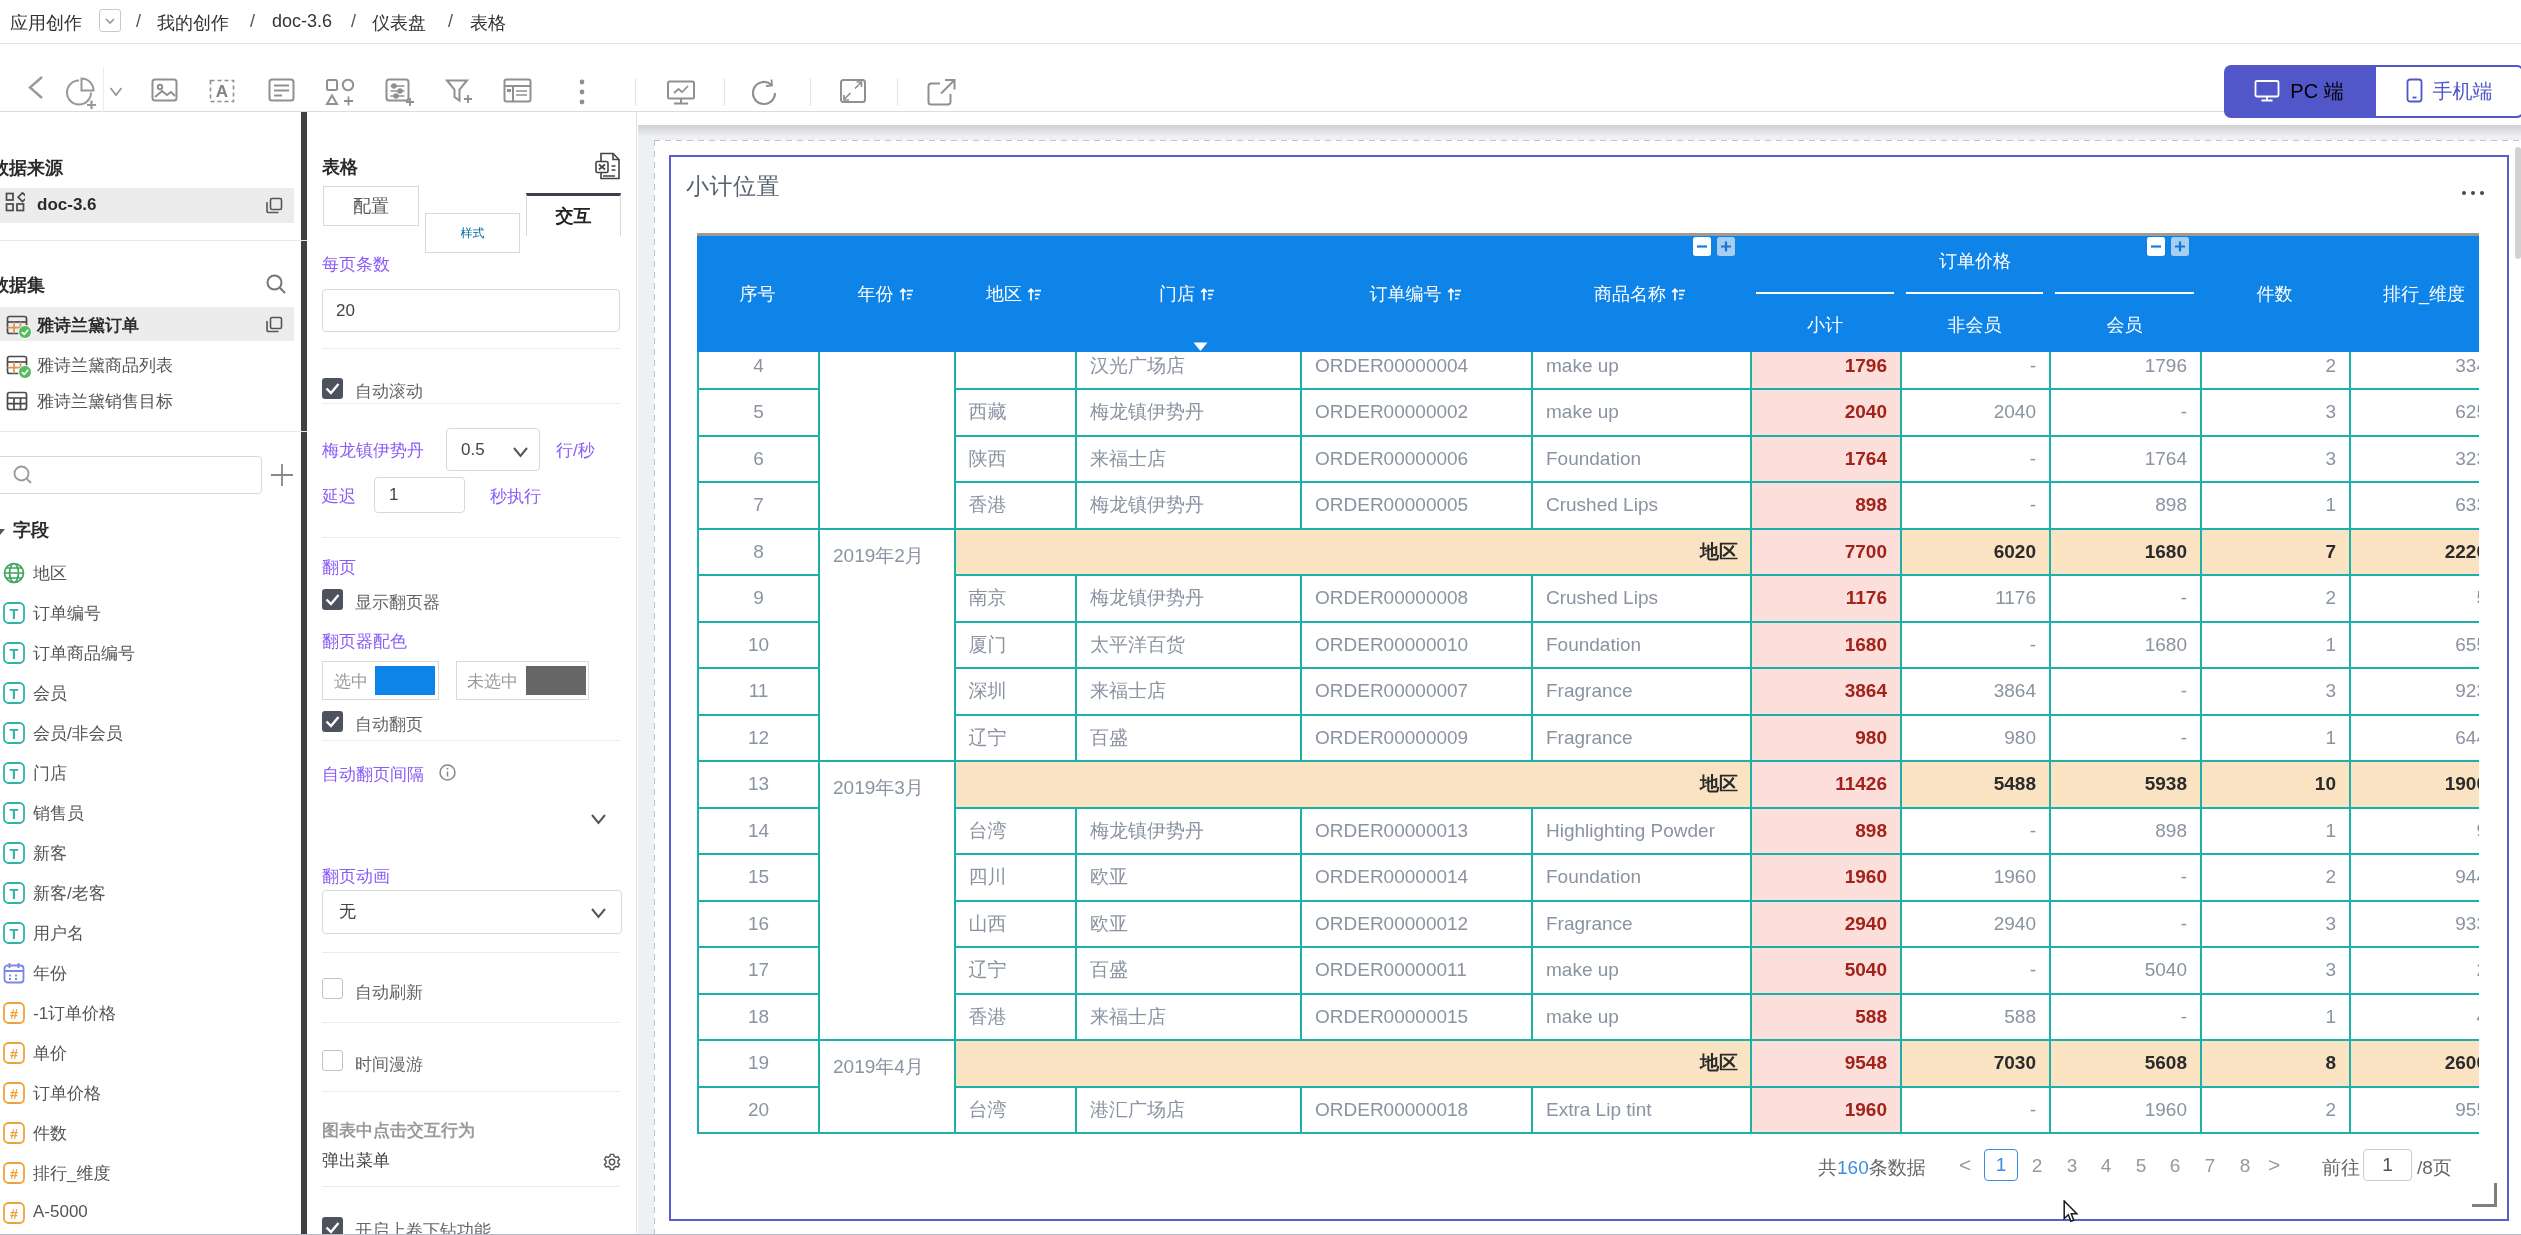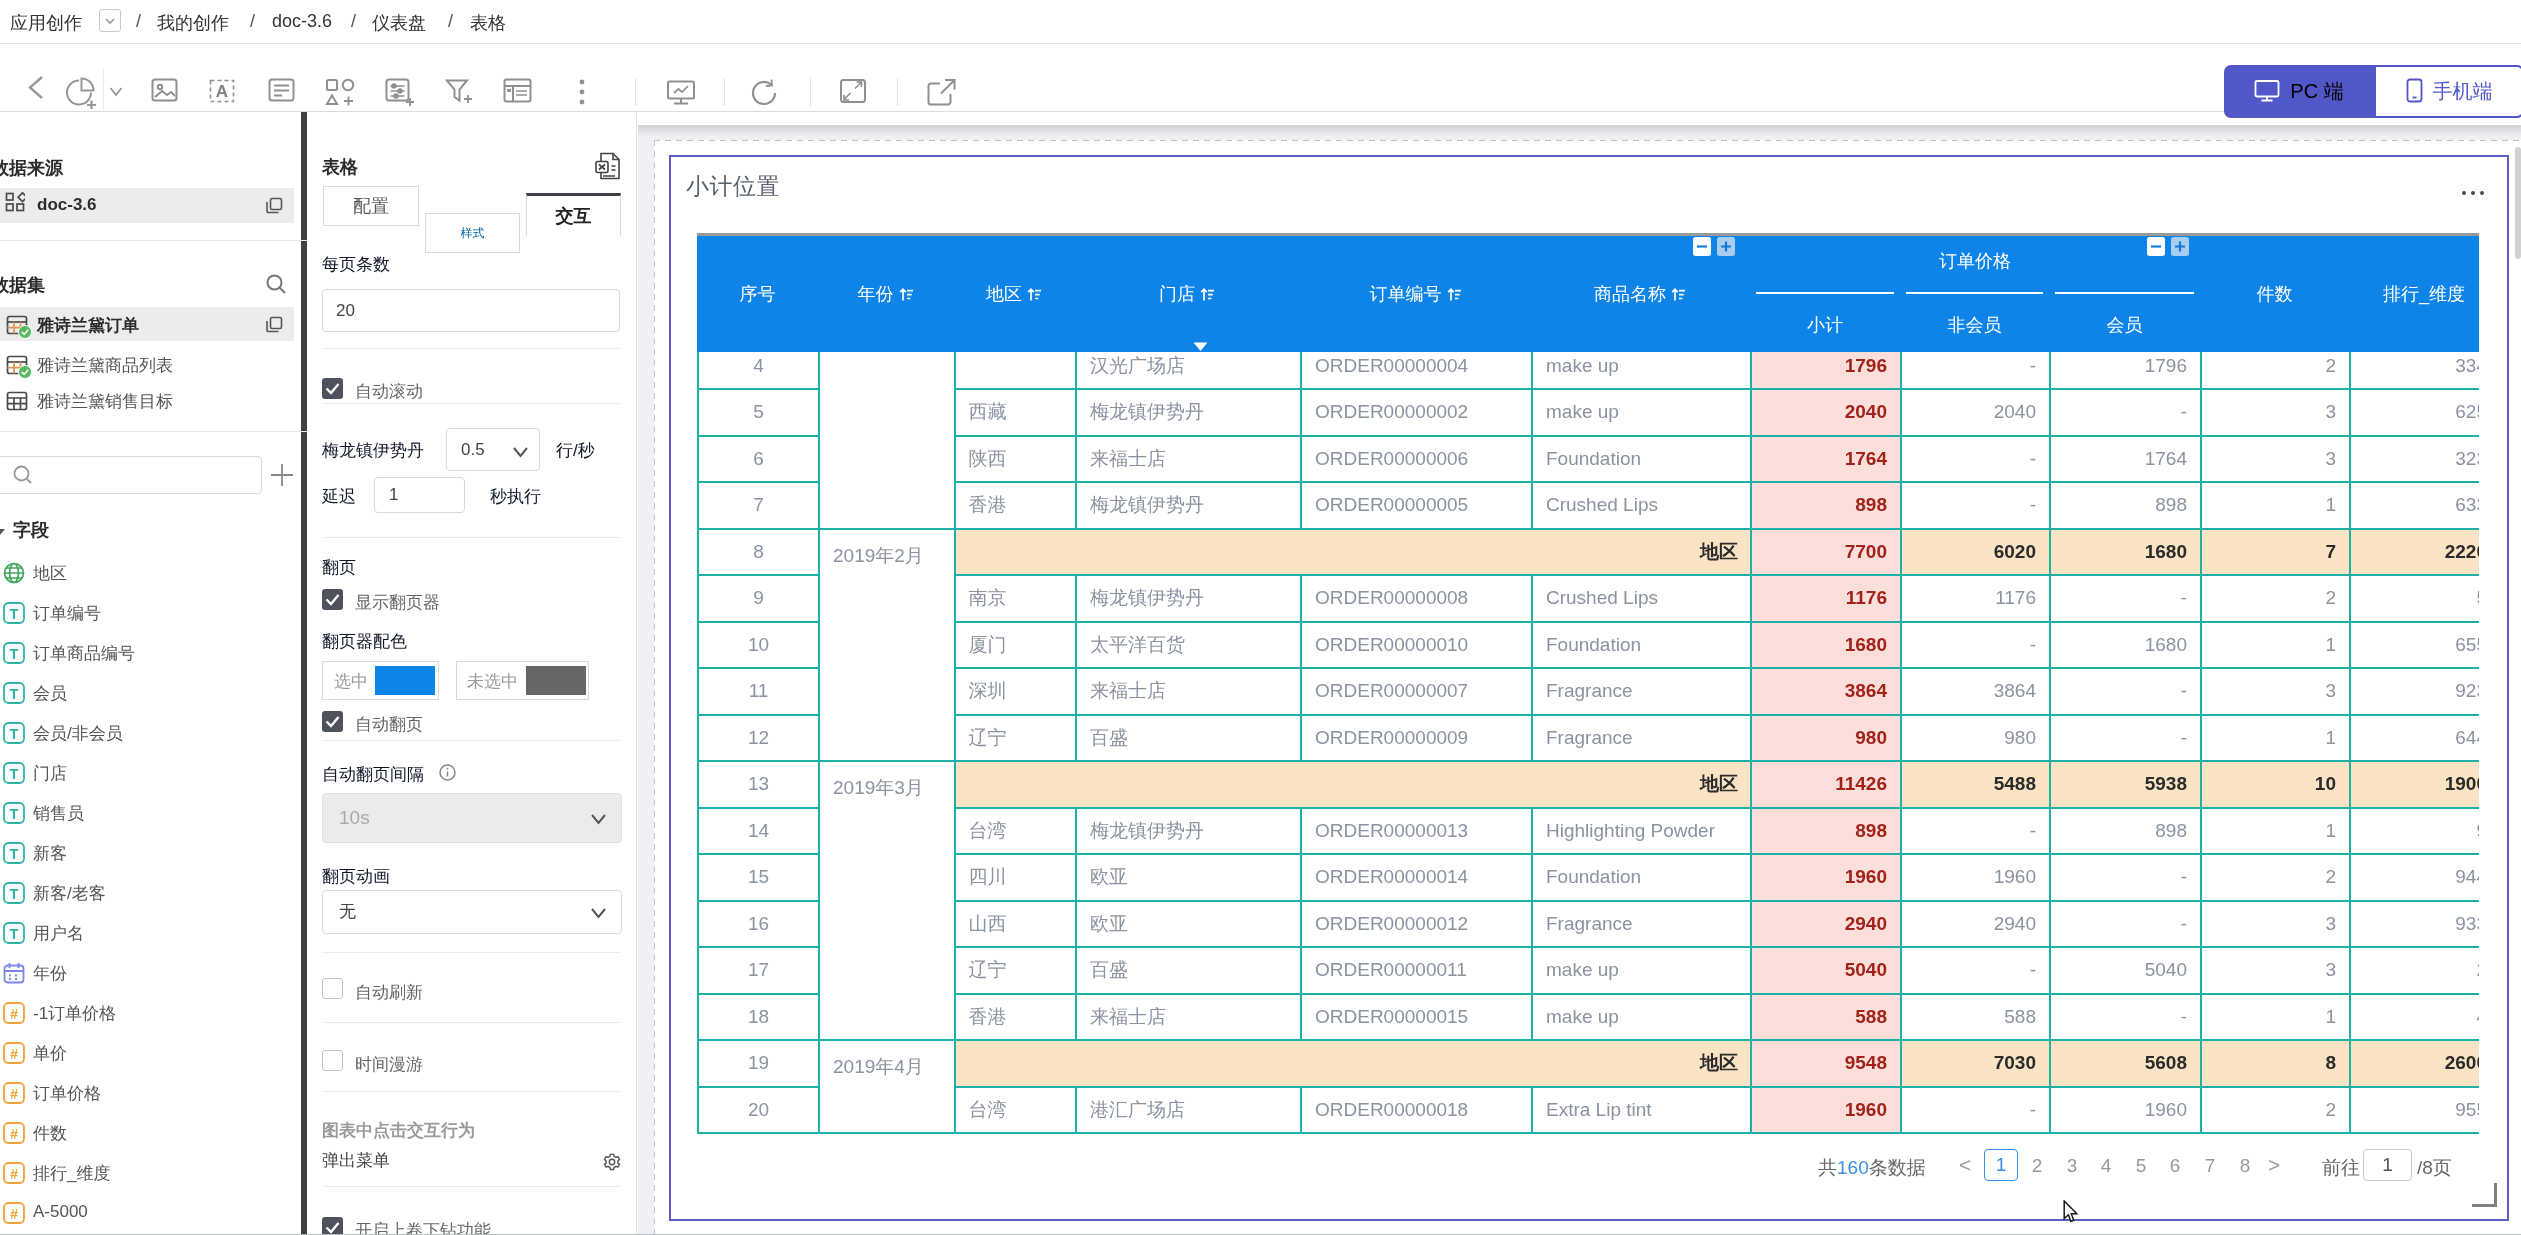--- a/index.html
+++ b/index.html
@@ -14,21 +14,21 @@
 .tbi{position:absolute;top:78px}
 .tdv{position:absolute;top:78px;width:1px;height:28px;background:#e3e3e3}
 
 #pcbtn{position:absolute;left:2224px;top:65px;width:150px;height:53px;background:#5157c8;border-radius:7px 0 0 7px;color:#000000;font-size:20px;text-align:center;line-height:53px}
 #mbbtn{position:absolute;left:2374px;top:65px;width:150px;height:53px;background:#fff;border:2px solid #5157c8;border-radius:0 7px 7px 0;color:#5157c8;font-size:20px;text-align:center;line-height:49px}
 
 #lpanel{position:absolute;left:0;top:112px;width:307px;height:1123px;background:#fff;border-right:6px solid #404040}
 #mpanel{position:absolute;left:307px;top:112px;width:330px;height:1123px;background:#fff;border-right:1px solid #e2e2e2}
 .h1{font-weight:bold;font-size:18px;color:#2b2b2b;white-space:nowrap}
 .grow{position:absolute;left:0;width:294px;background:#ececec}
-.mlab{position:absolute;left:15px;font-size:17px;color:#0f172a;white-space:nowrap}
+.mlab{position:absolute;left:15px;font-size:17px;color:#8b5cf6;white-space:nowrap}
 .mdiv{position:absolute;left:15px;width:298px;height:1px;background:#ebebeb}
 .inp{position:absolute;border:1px solid #d9d9d9;border-radius:4px;background:#fff;font-size:17px;color:#444}
 .cb{position:absolute;width:21px;height:21px;border-radius:3px}
 .cbc{background:#4d525e}
 .cbu{background:#fff;border:1px solid #c3c3c3}
 .cbl{position:absolute;left:48px;font-size:17px;color:#666;white-space:nowrap}
 .fld{position:absolute;left:33px;font-size:17px;color:#555;white-space:nowrap}
 .fico{position:absolute;left:3px;width:22px;height:22px}
 
 #canvas{position:absolute;left:638px;top:136px;width:1883px;height:1099px;background:#eef0f3}
@@ -362,21 +362,20 @@
         <polyline points="4.5,10.5 9,15 16.5,6" fill="none" stroke="#fff" stroke-width="2.4"></polyline>
       </svg></div>
     <div class="cbl" style="top:601px">自动翻页</div>
  <div class="mdiv" style="top:628px"></div>
  <div class="mlab" style="top:651px">自动翻页间隔</div>
  <div style="position:absolute;left:132px;top:652px"><svg width="17" height="17" viewBox="0 0 17 17" fill="none" stroke="#888" stroke-width="1.5">
         <circle cx="8.5" cy="8.5" r="7.5"></circle>
         <path d="M8.5 7.5 v5"></path>
         <circle cx="8.5" cy="4.7" r="0.9" fill="#888" stroke="none"></circle>
       </svg></div>
- <div class="inp" style="left:15px;top:681px;width:300px;height:50px;line-height:48px;padding-left:16px;background:#ebebeb;border-color:#e0e0e0;color:#aaa;font-size:19px">10s</div>
  <div style="position:absolute;left:283px;top:700px"><svg width="17" height="13" viewBox="0 0 17 13">
         <polyline points="2,2 8.5,10 15,2" fill="none" stroke="#555" stroke-width="2"></polyline>
       </svg></div>
  <div class="mlab" style="top:753px">翻页动画</div>
  <div class="inp" style="left:15px;top:778px;width:300px;height:44px;line-height:42px;padding-left:16px">无</div>
  <div style="position:absolute;left:283px;top:794px"><svg width="17" height="13" viewBox="0 0 17 13">
         <polyline points="2,2 8.5,10 15,2" fill="none" stroke="#555" stroke-width="2"></polyline>
       </svg></div>
  <div class="mdiv" style="top:840px"></div>
  <div class="cb cbu" style="left:15px;top:866px"></div>

